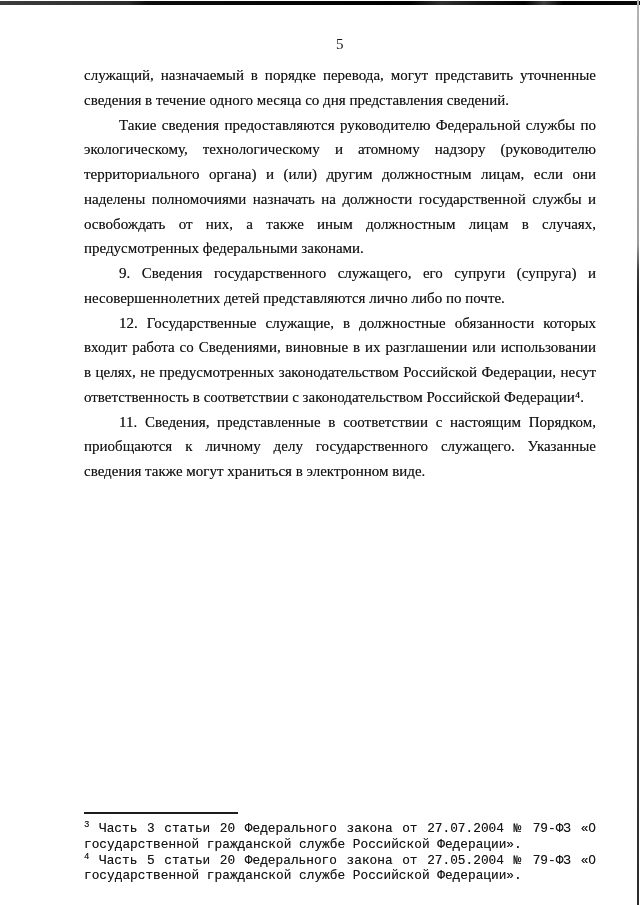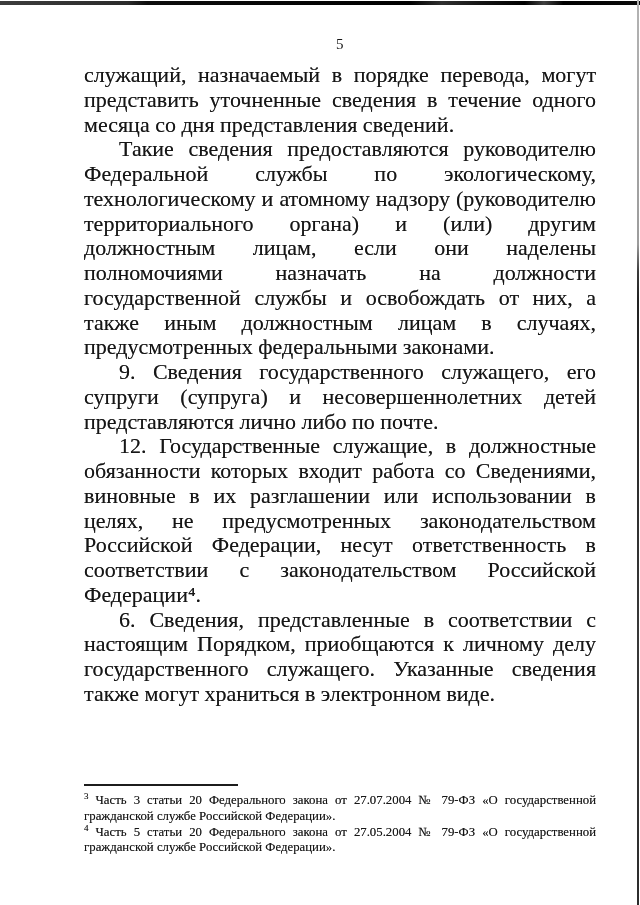--- a/index.html
+++ b/index.html
@@ -39,39 +39,40 @@
     top: 36px; left: 84px;
     width: 512px;
     text-align: center;
     font-size: 15px;
     letter-spacing: 0.5px;
   }
   .body-text {
     position: absolute;
     top: 63px; left: 84px;
     width: 512px;
-    font-size: 22px;
+    font-size: 15px;
     line-height: 24.75px;
     text-align: justify;
     text-shadow: 0 0 0.4px rgba(0,0,0,0.55); 
   }
   .body-text p {
     margin: 0;
     padding: 0;
   }
   .para-indent { text-indent: 35px; }
   .justify-last { text-align-last: justify; }
   .footnotes {
     position: absolute;
-    top: 784px; left: 84px;
+    top: 812px; left: 84px;
     width: 512px;
     font-size: 12.8px;
     line-height: 15.8px;
     text-align: justify;
     text-shadow: 0 0 0.3px rgba(0,0,0,0.5);
+    font-family: Liberation Mono, monospace;
   }
   .footnote-rule {
     width: 154px;
     height: 0;
     border-top: 2px solid #1c1c1c;
     margin: 0 0 7px 0;
   }
   .footnotes p { margin: 0; }
   .footnotes sup {
     font-size: 9px;
@@ -86,21 +87,21 @@
   <div class="scan-edge-top"></div>
   <div class="scan-edge-right"></div>
 
   <div class="page-number">5</div>
 
   <div class="body-text">
     <p>служащий, назначаемый в порядке перевода, могут представить уточненные сведения в течение одного месяца со дня представления сведений.</p>
     <p class="para-indent">Такие сведения предоставляются руководителю Федеральной службы по экологическому, технологическому и атомному надзору (руководителю территориального органа) и (или) другим должностным лицам, если они наделены полномочиями назначать на должности государственной службы и освобождать от них, а также иным должностным лицам в случаях, предусмотренных федеральными законами.</p>
     <p class="para-indent">9. Сведения государственного служащего, его супруги (супруга) и несовершеннолетних детей представляются лично либо по почте.</p>
     <p class="para-indent">12. Государственные служащие, в должностные обязанности которых входит работа со Сведениями, виновные в их разглашении или использовании в целях, не предусмотренных законодательством Российской Федерации, несут ответственность в соответствии с законодательством Российской Федерации⁴.</p>
-    <p class="para-indent">6. Сведения, представленные в соответствии с настоящим Порядком, приобщаются к личному делу государственного служащего. Указанные сведения также могут храниться в электронном виде.</p>
+    <p class="para-indent">11. Сведения, представленные в соответствии с настоящим Порядком, приобщаются к личному делу государственного служащего. Указанные сведения также могут храниться в электронном виде.</p>
   </div>
 
   <div class="footnotes">
     <div class="footnote-rule"></div>
     <p><sup>3</sup> <span>Часть 3 статьи 20 Федерального закона от 27.07.2004 № 79-ФЗ «О государственной гражданской службе Российской Федерации».</span></p>
     <p><sup>4</sup> <span>Часть 5 статьи 20 Федерального закона от 27.05.2004 № 79-ФЗ «О государственной гражданской службе Российской Федерации».</span></p>
   </div>
 
 </div>
 

